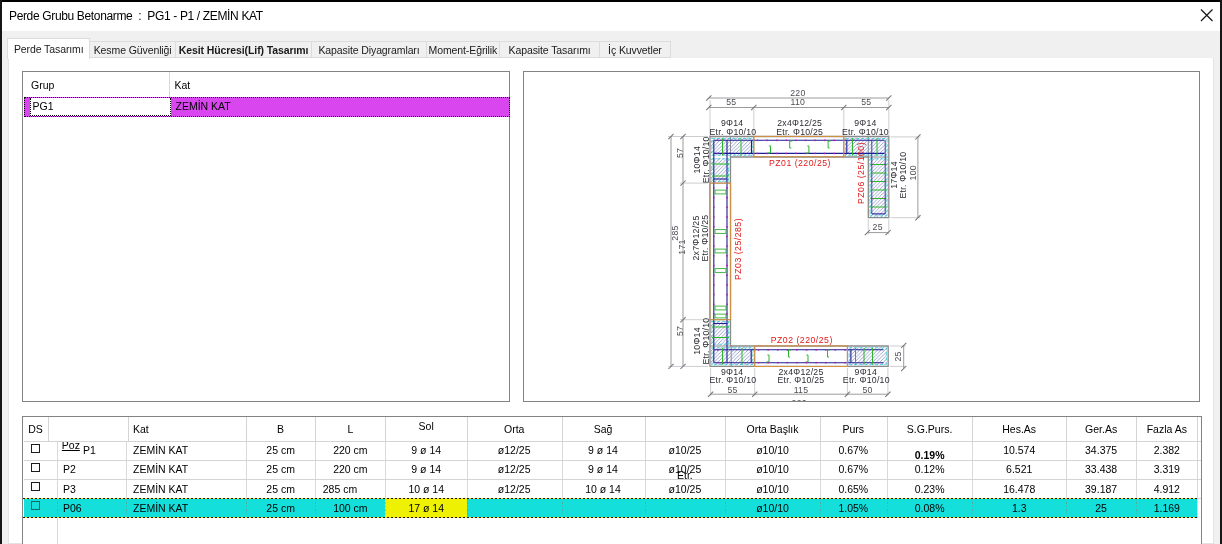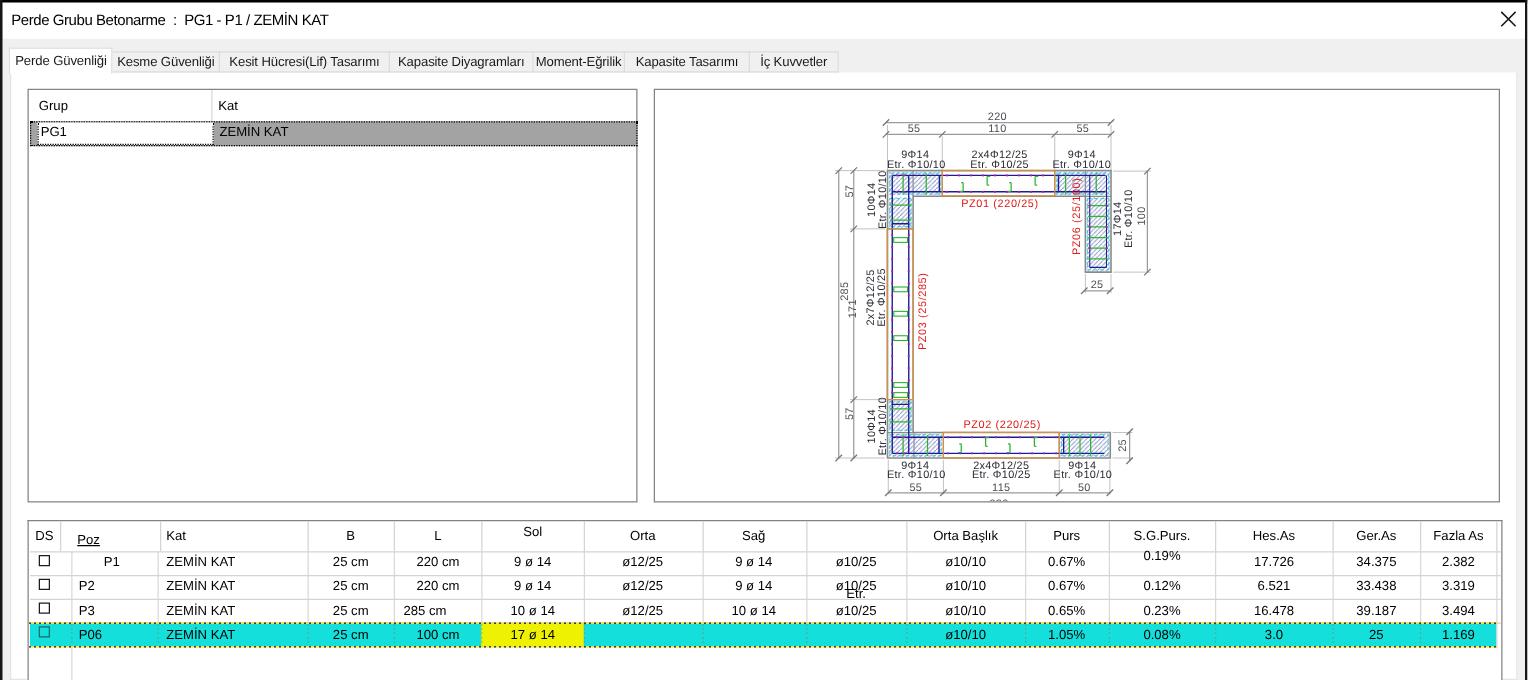--- a/index.html
+++ b/index.html
@@ -30,32 +30,32 @@
     <div id="bleft"></div>
     <div id="bright"></div>
 <div id="title">
       <span>Perde Grubu Betonarme&nbsp; :&nbsp; PG1 - P1 / ZEMİN KAT</span>
     </div>
 <svg id="closex" viewBox="0 0 16 16">
       <path d="M3 1.5 L14.5 13 M14.5 1.5 L3 13" stroke="#1a1a1a" stroke-width="1.25" fill="none"></path>
     </svg>
 <div id="tabpage"></div>
 
-<div class="tab active first" style="left:7.2px;width:83.2px;">Perde Güvenliği</div>
+<div class="tab active first" style="left:7.2px;width:83.2px;">Perde Tasarımı</div>
 <div class="tab" style="left:90.4px;width:85.5px;">Kesme Güvenliği</div>
-<div class="tab" style="left:175.9px;width:136.4px;">Kesit Hücresi(Lif) Tasarımı</div>
+<div class="tab" style="left:175.9px;width:136.4px;font-weight:bold;">Kesit Hücresi(Lif) Tasarımı</div>
 <div class="tab" style="left:312.3px;width:114.4px;">Kapasite Diyagramları</div>
 <div class="tab" style="left:426.7px;width:73.3px;">Moment-Eğrilik</div>
 <div class="tab" style="left:500.0px;width:100.2px;">Kapasite Tasarımı</div>
 <div class="tab" style="left:600.2px;width:70.5px;">İç Kuvvetler</div>
 <div class="panel" style="left:22px;top:71px;width:488px;height:331px;">
 <div class="cell" style="left:8px;top:6.5px;">Grup</div>
 <div class="cell" style="left:151.5px;top:6.5px;">Kat</div>
 <div class="vline" style="left:146px;top:0px;height:26px;"></div>
-<div class="abs" style="left:1px;top:24.5px;width:485.5px;height:20px;background:#a3a3a3;border:1px dotted #000;">
+<div class="abs" style="left:1px;top:24.5px;width:485.5px;height:20px;background:#d946ef;border:1px dotted #000;">
 <div class="abs" style="left:5px;top:0px;width:140.5px;height:18px;background:#fff;border:1px dotted #000;border-top:none;"></div>
 <div class="cell" style="left:7.5px;top:2px;">PG1</div>
 <div class="cell" style="left:150.5px;top:2px;">ZEMİN KAT</div>
 </div>
 </div>
 <div class="panel" style="left:523px;top:71px;width:677px;height:331px;overflow:hidden;">
 <svg width="675" height="329" viewBox="524 72 675 329" style="position:absolute;left:0;top:0;">
 <defs>
           <pattern id="ht" width="3.6" height="3.6" patternUnits="userSpaceOnUse">
 <path d="M-0.9,4.5 L4.5,-0.9" stroke="#8a96c8" stroke-width="0.85" fill="none"></path>
@@ -318,21 +318,21 @@
         <rect x="722.8" y="349.1" width="1.5" height="1.5" fill="#b019b0"></rect>
         <rect x="722.8" y="361.9" width="1.5" height="1.5" fill="#b019b0"></rect>
         <text x="800.0" y="165.9" font-size="8.7" fill="#e01818" text-anchor="middle" letter-spacing="0.5">PZ01 (220/25)</text>
         <text x="801.8" y="342.5" font-size="8.7" fill="#e01818" text-anchor="middle" letter-spacing="0.5">PZ02 (220/25)</text>
         <text transform="translate(741.0,249.0) rotate(-90)" font-size="8.7" fill="#e01818" text-anchor="middle" letter-spacing="0.5">PZ03 (25/285)</text>
         <text transform="translate(864.2,173.0) rotate(-90)" font-size="8.7" fill="#e01818" text-anchor="middle" letter-spacing="0.5">PZ06 (25/100)</text>
 </svg>
     </div>
 <div class="panel" style="left:22px;top:416px;width:1179.5px;height:130px;border-bottom:none;">
 <div class="cell" style="left:5.199999999999999px;top:5.5px;">DS</div>
-<div class="cell" style="left:38.8px;top:9px;text-decoration:underline;">Poz</div>
+<div class="cell" style="left:38.8px;top:22px;text-decoration:underline;">Poz</div>
 <div class="cell" style="left:110px;top:5.5px;">Kat</div>
 <div class="cell ctr" style="left:257.6px;top:5.5px;">B</div>
 <div class="cell ctr" style="left:327.4px;top:5.5px;">L</div>
 <div class="cell ctr" style="left:403.2px;top:3px;">Sol</div>
 <div class="cell ctr" style="left:491.2px;top:5.5px;">Orta</div>
 <div class="cell ctr" style="left:580.0px;top:5.5px;">Sağ</div>
 <div class="cell ctr" style="left:661.9px;top:5.5px;margin-top:46px;">Etr.</div>
 <div class="cell ctr" style="left:749.5px;top:5.5px;">Orta Başlık</div>
 <div class="cell ctr" style="left:830.3px;top:5.5px;">Purs</div>
 <div class="cell ctr" style="left:906.6px;top:5.5px;">S.G.Purs.</div>
@@ -375,22 +375,22 @@
 <div class="cell" style="left:40px;top:27.1px;margin-left:20px;">P1</div>
 <div class="cell" style="left:110px;top:27.1px;">ZEMİN KAT</div>
 <div class="cell ctr" style="left:257.6px;top:27.1px;">25 cm</div>
 <div class="cell ctr" style="left:327.4px;top:27.1px;">220 cm</div>
 <div class="cell ctr" style="left:403.2px;top:27.1px;">9 ø 14</div>
 <div class="cell ctr" style="left:491.2px;top:27.1px;">ø12/25</div>
 <div class="cell ctr" style="left:580.0px;top:27.1px;">9 ø 14</div>
 <div class="cell ctr" style="left:661.9px;top:27.1px;">ø10/25</div>
 <div class="cell ctr" style="left:749.5px;top:27.1px;">ø10/10</div>
 <div class="cell ctr" style="left:830.3px;top:27.1px;">0.67%</div>
-<div class="cell ctr" style="left:906.6px;top:22px;">0.19%</div>
-<div class="cell ctr" style="left:996.2px;top:27.1px;">17.726</div>
+<div class="cell ctr" style="left:906.6px;top:32px;font-weight:bold;">0.19%</div>
+<div class="cell ctr" style="left:996.2px;top:27.1px;">10.574</div>
 <div class="cell ctr" style="left:1078.1px;top:27.1px;">34.375</div>
 <div class="cell ctr" style="left:1143.8px;top:27.1px;">2.382</div>
 <div class="hline" style="left:1px;top:42.7px;width:1177px;"></div>
 <div class="cb" style="left:8px;top:46.0px;border-color:#1c1c1c;background:#fff;"></div>
 <div class="cell" style="left:40px;top:46.3px;">P2</div>
 <div class="cell" style="left:110px;top:46.3px;">ZEMİN KAT</div>
 <div class="cell ctr" style="left:257.6px;top:46.3px;">25 cm</div>
 <div class="cell ctr" style="left:327.4px;top:46.3px;">220 cm</div>
 <div class="cell ctr" style="left:403.2px;top:46.3px;">9 ø 14</div>
 <div class="cell ctr" style="left:491.2px;top:46.3px;">ø12/25</div>
@@ -410,21 +410,21 @@
 <div class="cell ctr" style="left:317px;top:65.5px;">285 cm</div>
 <div class="cell ctr" style="left:403.2px;top:65.5px;">10 ø 14</div>
 <div class="cell ctr" style="left:491.2px;top:65.5px;">ø12/25</div>
 <div class="cell ctr" style="left:580.0px;top:65.5px;">10 ø 14</div>
 <div class="cell ctr" style="left:661.9px;top:65.5px;">ø10/25</div>
 <div class="cell ctr" style="left:749.5px;top:65.5px;">ø10/10</div>
 <div class="cell ctr" style="left:830.3px;top:65.5px;">0.65%</div>
 <div class="cell ctr" style="left:906.6px;top:65.5px;">0.23%</div>
 <div class="cell ctr" style="left:996.2px;top:65.5px;">16.478</div>
 <div class="cell ctr" style="left:1078.1px;top:65.5px;">39.187</div>
-<div class="cell ctr" style="left:1143.8px;top:65.5px;">3.494</div>
+<div class="cell ctr" style="left:1143.8px;top:65.5px;">4.912</div>
 <div class="hline" style="left:1px;top:81.1px;width:1177px;"></div>
 <div class="abs" style="left:1px;top:81.9px;width:1173.4px;height:18.6px;background:#14dfdb;"></div>
 <div class="abs" style="left:362.4px;top:82.1px;width:81.6px;height:17.7px;background:#eef202;"></div>
 <div class="abs" style="left:0px;top:81.1px;width:1175.4px;height:1.4px;background:repeating-linear-gradient(90deg,#111 0 2px,#ffe400 2px 4px);"></div>
 <div class="abs" style="left:0px;top:99.7px;width:1175.4px;height:1.4px;background:repeating-linear-gradient(90deg,#111 0 2px,#ffe400 2px 4px);"></div>
 <div class="abs" style="left:33.7px;top:82.1px;width:1px;height:17.2px;background:repeating-linear-gradient(180deg,rgba(190,70,40,.32) 0 1.5px,transparent 1.5px 3.5px);"></div>
 <div class="abs" style="left:102.7px;top:82.1px;width:1px;height:17.2px;background:repeating-linear-gradient(180deg,rgba(190,70,40,.32) 0 1.5px,transparent 1.5px 3.5px);"></div>
 <div class="abs" style="left:223.0px;top:82.1px;width:1px;height:17.2px;background:repeating-linear-gradient(180deg,rgba(190,70,40,.32) 0 1.5px,transparent 1.5px 3.5px);"></div>
 <div class="abs" style="left:292.3px;top:82.1px;width:1px;height:17.2px;background:repeating-linear-gradient(180deg,rgba(190,70,40,.32) 0 1.5px,transparent 1.5px 3.5px);"></div>
 <div class="abs" style="left:362.4px;top:82.1px;width:1px;height:17.2px;background:repeating-linear-gradient(180deg,rgba(190,70,40,.32) 0 1.5px,transparent 1.5px 3.5px);"></div>
@@ -439,16 +439,16 @@
 <div class="abs" style="left:1113.1px;top:82.1px;width:1px;height:17.2px;background:repeating-linear-gradient(180deg,rgba(190,70,40,.32) 0 1.5px,transparent 1.5px 3.5px);"></div>
 <div class="cb" style="left:8px;top:84.4px;border-color:#0f6a6a;background:transparent;"></div>
 <div class="cell" style="left:40px;top:84.7px;">P06</div>
 <div class="cell" style="left:110px;top:84.7px;">ZEMİN KAT</div>
 <div class="cell ctr" style="left:257.6px;top:84.7px;">25 cm</div>
 <div class="cell ctr" style="left:327.4px;top:84.7px;">100 cm</div>
 <div class="cell ctr" style="left:403.2px;top:84.7px;">17 ø 14</div>
 <div class="cell ctr" style="left:749.5px;top:84.7px;">ø10/10</div>
 <div class="cell ctr" style="left:830.3px;top:84.7px;">1.05%</div>
 <div class="cell ctr" style="left:906.6px;top:84.7px;">0.08%</div>
-<div class="cell ctr" style="left:996.2px;top:84.7px;">3.0</div>
+<div class="cell ctr" style="left:996.2px;top:84.7px;">1.3</div>
 <div class="cell ctr" style="left:1078.1px;top:84.7px;">25</div>
 <div class="cell ctr" style="left:1143.8px;top:84.7px;">1.169</div>
 </div>
 </div>
 </body></html>

